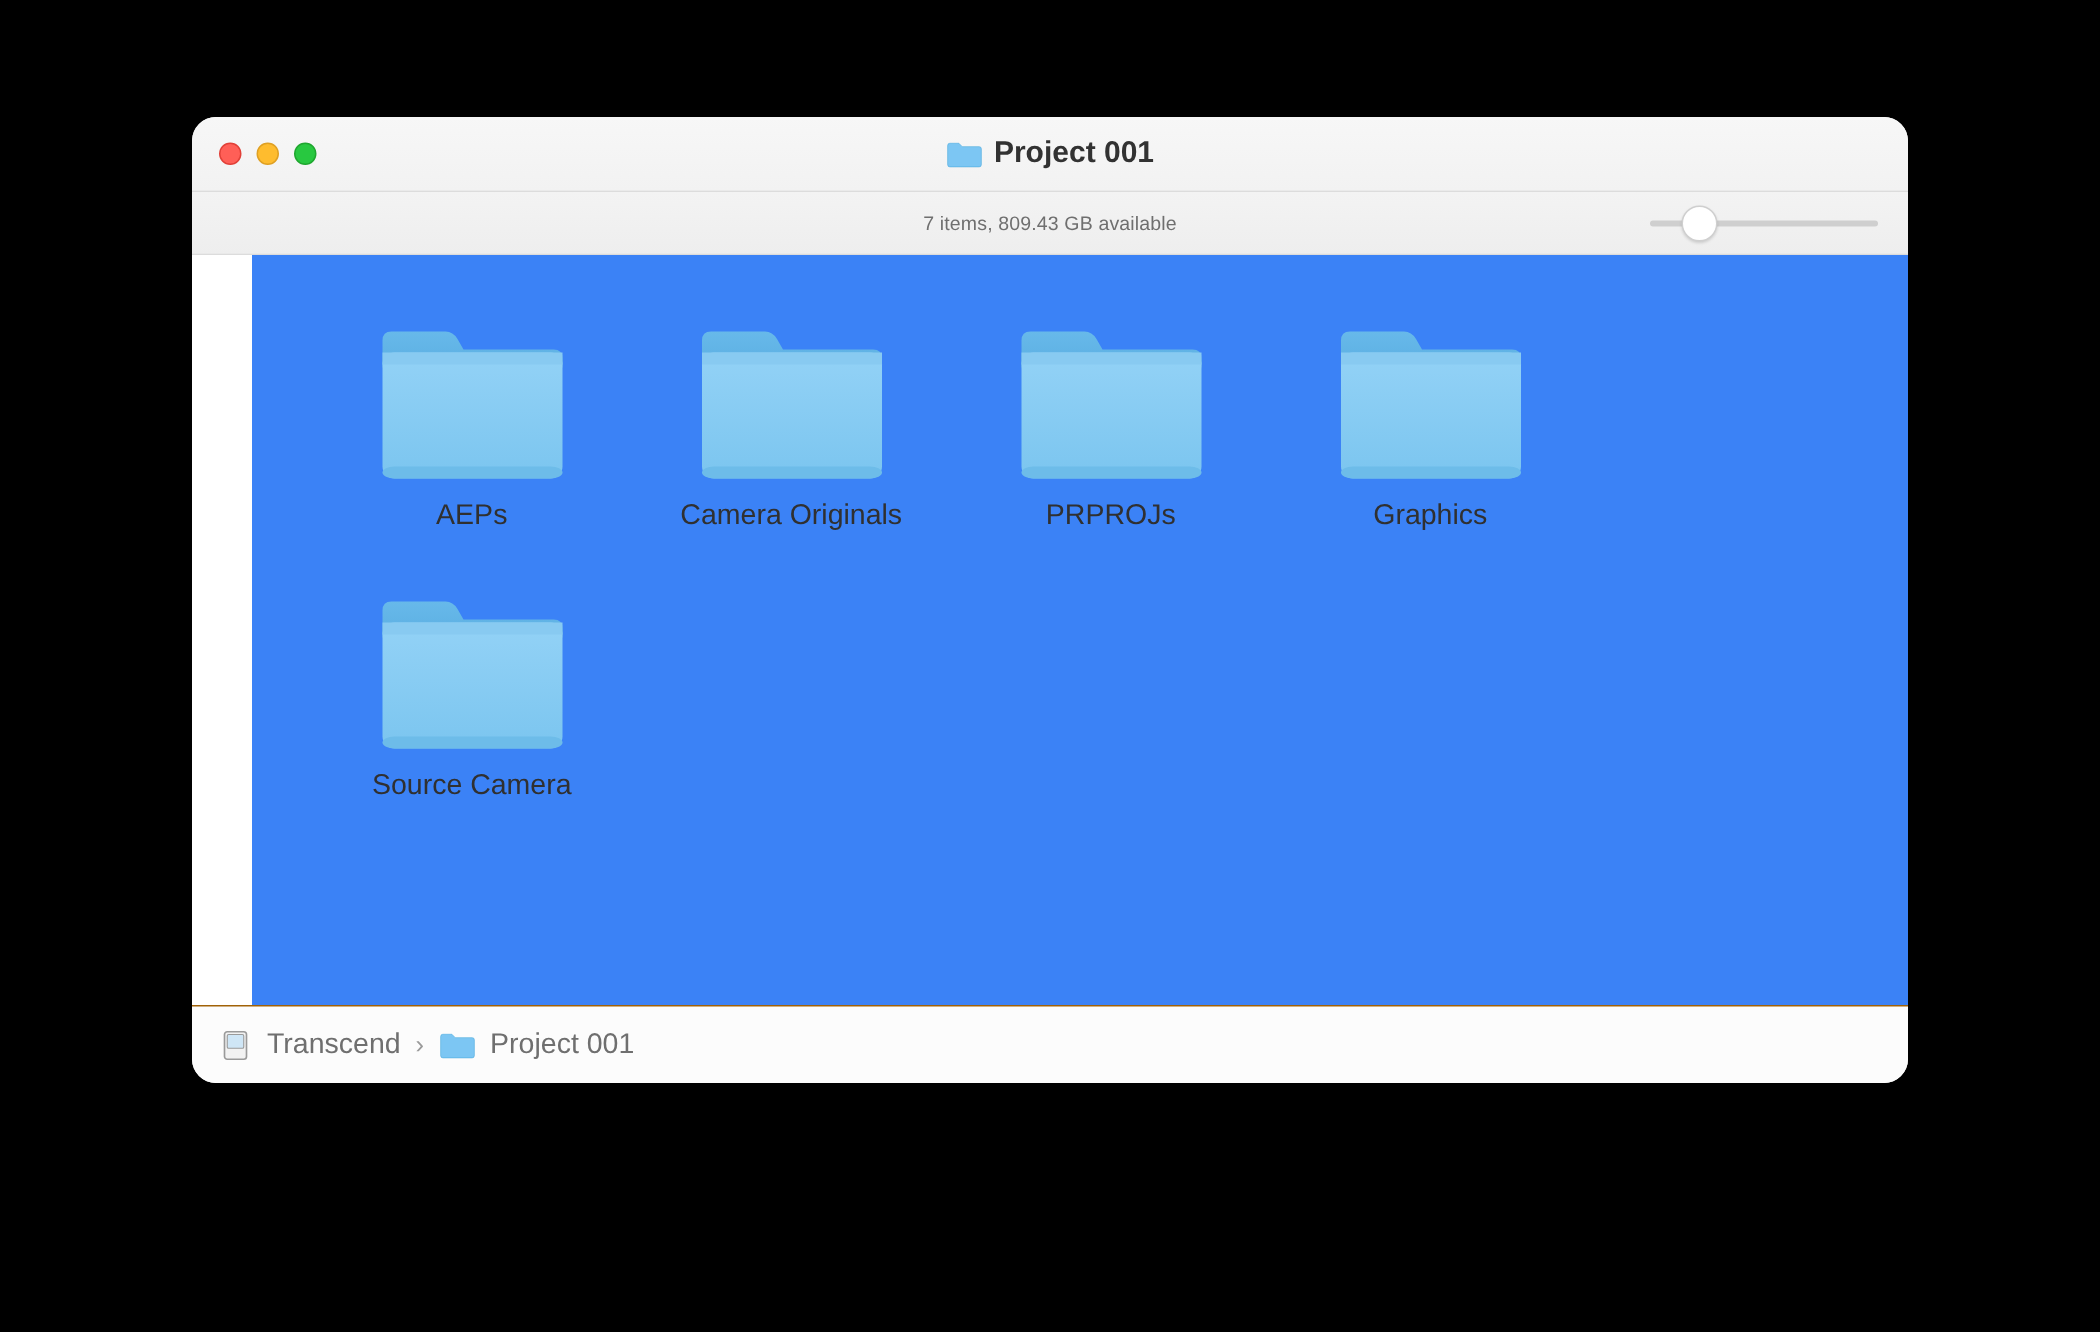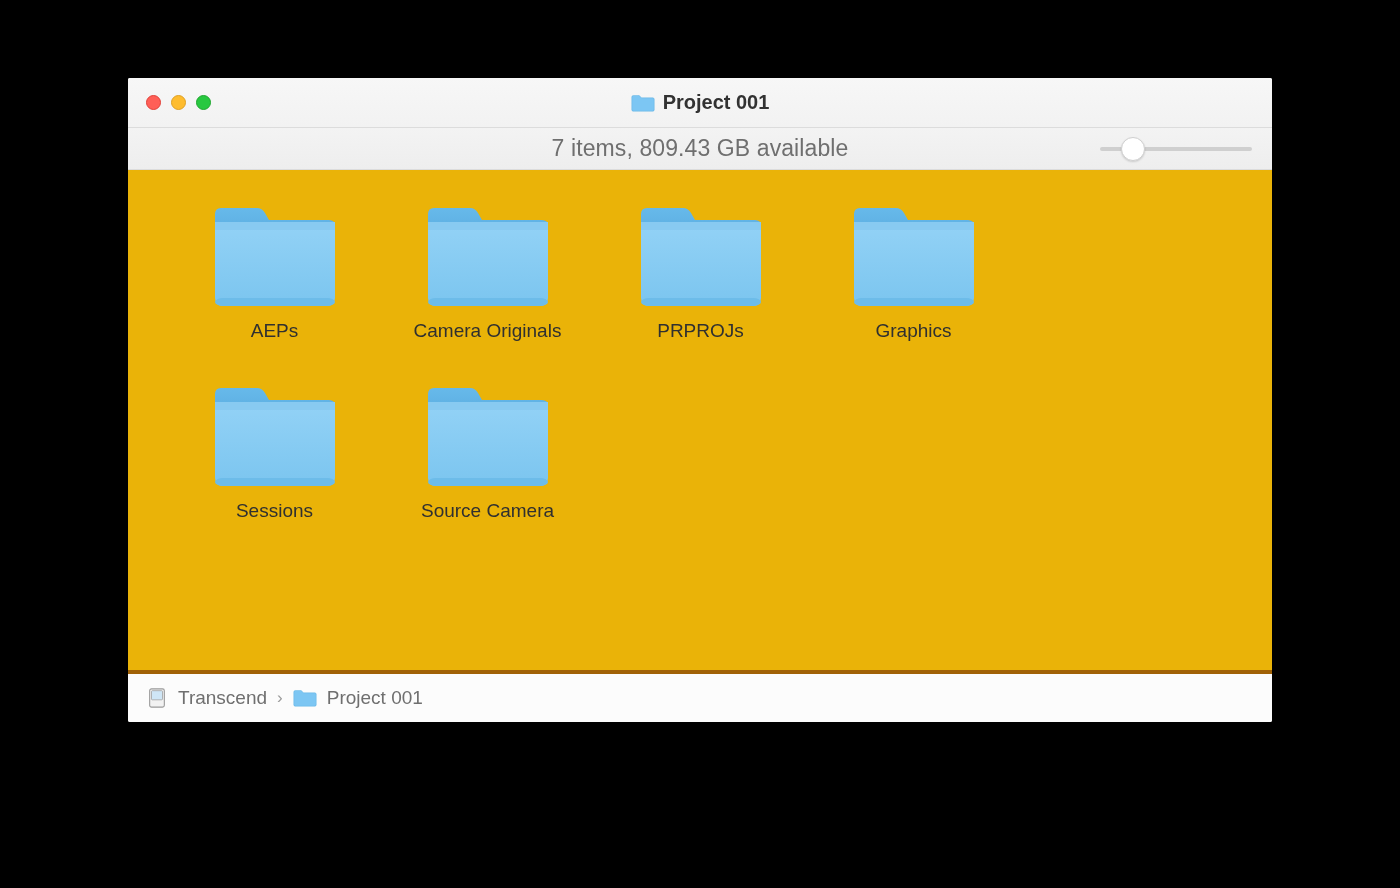--- a/index.html
+++ b/index.html
@@ -10,21 +10,21 @@
       font-family: -apple-system, "Helvetica Neue", Helvetica, Arial, sans-serif;
       display: flex;
       align-items: flex-start;
       justify-content: center;
       padding-top: 78px;
     }
     .window {
       width: 1144px;
       height: 644px;
       background: #fff;
-      border-radius: 2px;
+      border-radius: 16px;
       box-shadow: 0 25px 60px rgba(0,0,0,0.6), 0 0 0 1px rgba(0,0,0,0.1);
       display: flex;
       flex-direction: column;
       overflow: hidden;
     }
     
     .titlebar {
       height: 50px;
       background: linear-gradient(#f7f7f7,#f2f2f2);
       border-bottom: 1px solid #dcdcdc;
@@ -61,21 +61,21 @@
     .infobar {
       height: 42px;
       background: linear-gradient(#f3f3f3,#eeeeee);
       border-bottom: 1px solid #dcdcdc;
       display: flex;
       align-items: center;
       justify-content: center;
       position: relative;
     }
     .info-text {
-      font-size: 23px;
+      font-size: 13px;
       color: #6f6f6f;
       font-weight: 400;
       letter-spacing: 0.1px;
     }
     .slider-wrap {
       position: absolute;
       right: 20px;
       display: flex;
       align-items: center;
     }
@@ -93,44 +93,45 @@
       background: #fff;
       border: 1px solid #cfcfcf;
       top: 50%;
       transform: translate(-50%, -50%);
       left: 22%;
       box-shadow: 0 1px 2px rgba(0,0,0,0.15);
     }
     
     .content {
       flex: 1;
-      background: #eab308;
-      padding: 36px 40px;
+      background: #3b82f6;
+      padding: 49px 40px;
       display: flex;
       flex-wrap: wrap;
       align-content: flex-start;
       gap: 44px 0;
+      margin-left: 40px;
     }
     .folder-item {
       width: 213px;
       display: flex;
       flex-direction: column;
       align-items: center;
       cursor: default;
     }
     .folder-label {
       font-size: 19px;
       color: #303030;
       text-align: center;
       margin-top: 10px;
     }
     
     .pathbar {
       height: 52px;
-      border-top: 4px solid #a16207;
+      border-top: 1px solid #a16207;
       background: #fcfcfc;
       display: flex;
       align-items: center;
       padding-left: 18px;
       gap: 10px;
       font-size: 19px;
       color: #6f6f6f;
     }
     .chev {
       color: #9a9a9a;
@@ -239,39 +240,20 @@
         <stop offset="0" stop-color="#93d2f6"></stop>
               <stop offset="1" stop-color="#7bc5ef"></stop>
       </linearGradient>
     </defs>
     <path d="M8 8 Q8 2 14 2 H50 Q55 2 58 7 L62 14 H122 Q128 14 128 20 V26 H8 Z" fill="url(#ftab)"></path>
     <rect x="8" y="16" width="120" height="84" rx="8" fill="url(#fbody)"></rect>
     <rect x="8" y="16" width="120" height="8" fill="#88caf1"></rect>
     <rect x="8" y="92" width="120" height="8" rx="8" fill="#6dbce9"></rect>
   </svg>
         <span class="folder-label">Graphics</span>
-      </div>
-      <div class="folder-item">
-        <svg class="folder-icon" viewBox="0 0 136 104">
-    <defs>
-      <linearGradient id="ftab" x1="0" y1="0" x2="0" y2="1">
-        <stop offset="0" stop-color="#67b9ea"></stop>
-              <stop offset="1" stop-color="#5cafe2"></stop>
-      </linearGradient>
-      <linearGradient id="fbody" x1="0" y1="0" x2="0" y2="1">
-        <stop offset="0" stop-color="#93d2f6"></stop>
-              <stop offset="1" stop-color="#7bc5ef"></stop>
-      </linearGradient>
-    </defs>
-    <path d="M8 8 Q8 2 14 2 H50 Q55 2 58 7 L62 14 H122 Q128 14 128 20 V26 H8 Z" fill="url(#ftab)"></path>
-    <rect x="8" y="16" width="120" height="84" rx="8" fill="url(#fbody)"></rect>
-    <rect x="8" y="16" width="120" height="8" fill="#88caf1"></rect>
-    <rect x="8" y="92" width="120" height="8" rx="8" fill="#6dbce9"></rect>
-  </svg>
-        <span class="folder-label">Sessions</span>
       </div>
       <div class="folder-item">
         <svg class="folder-icon" viewBox="0 0 136 104">
     <defs>
       <linearGradient id="ftab" x1="0" y1="0" x2="0" y2="1">
         <stop offset="0" stop-color="#67b9ea"></stop>
               <stop offset="1" stop-color="#5cafe2"></stop>
       </linearGradient>
       <linearGradient id="fbody" x1="0" y1="0" x2="0" y2="1">
         <stop offset="0" stop-color="#93d2f6"></stop>

